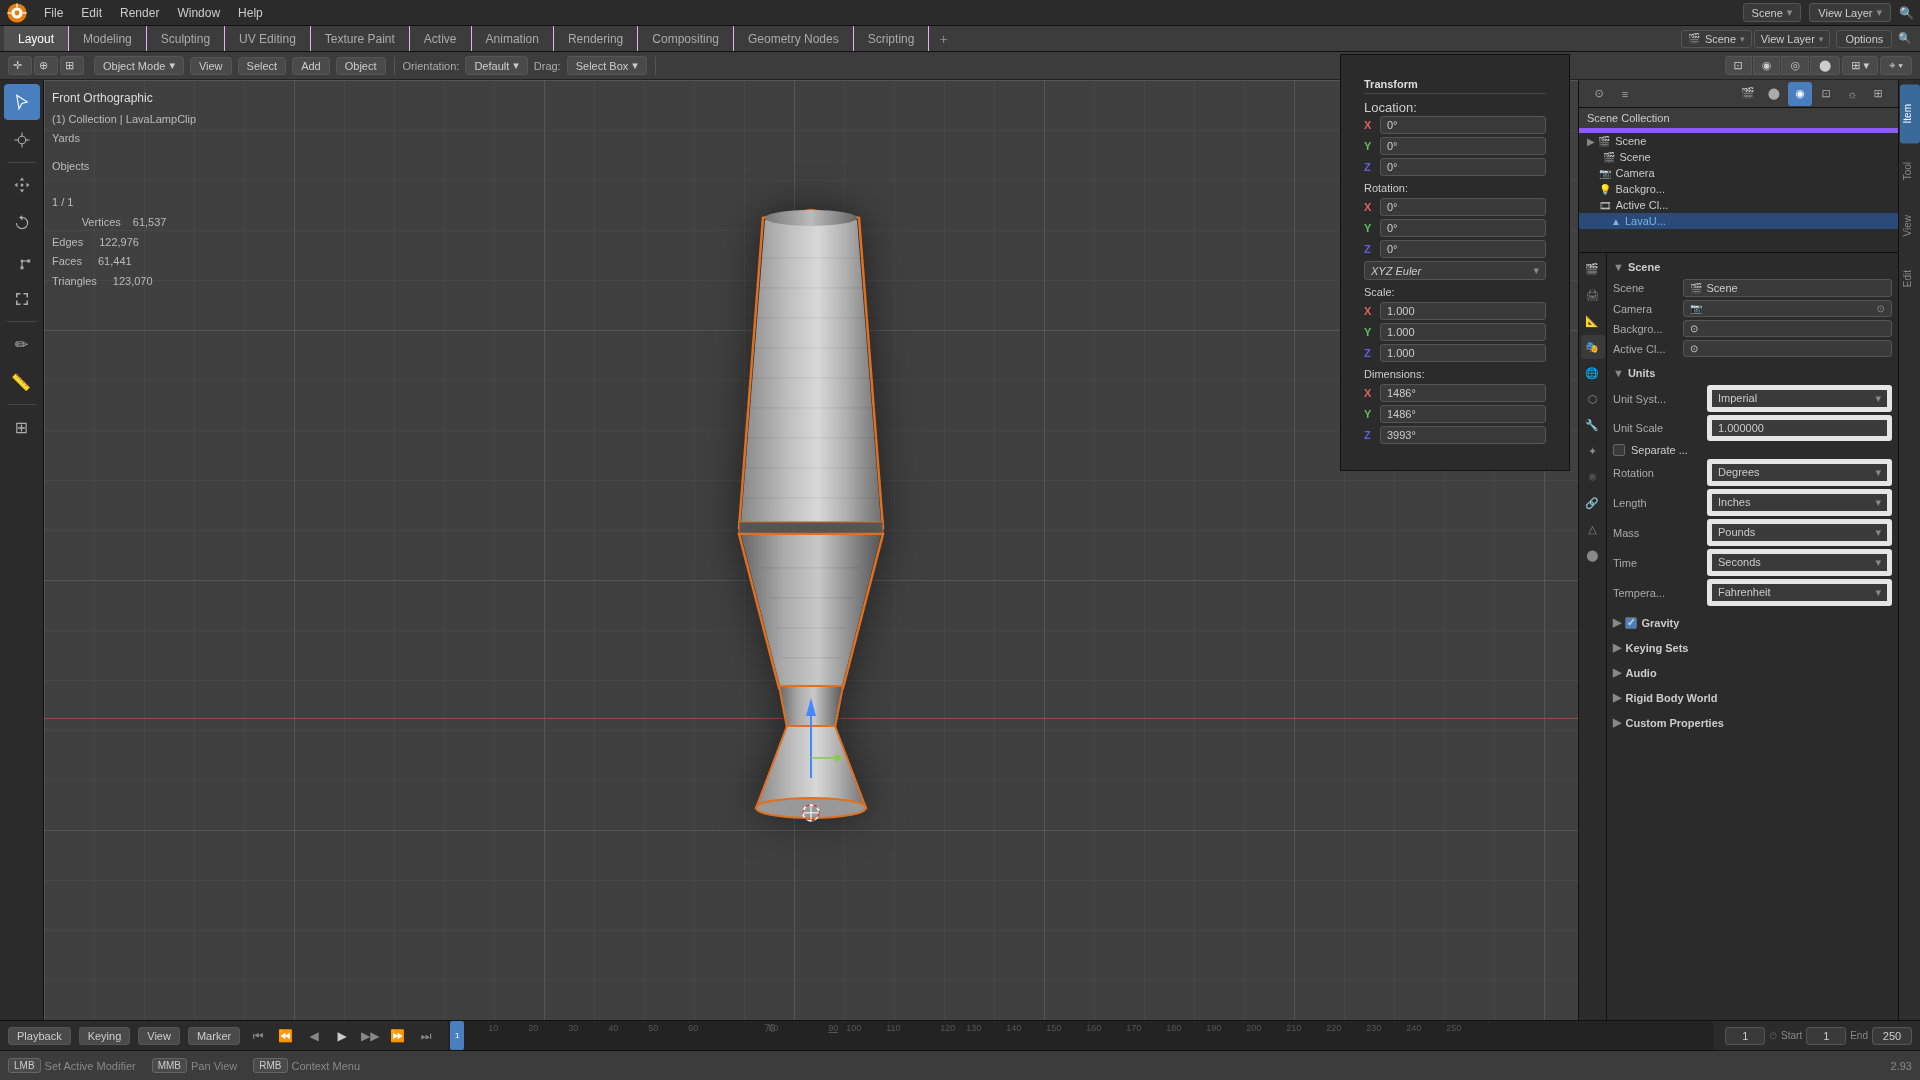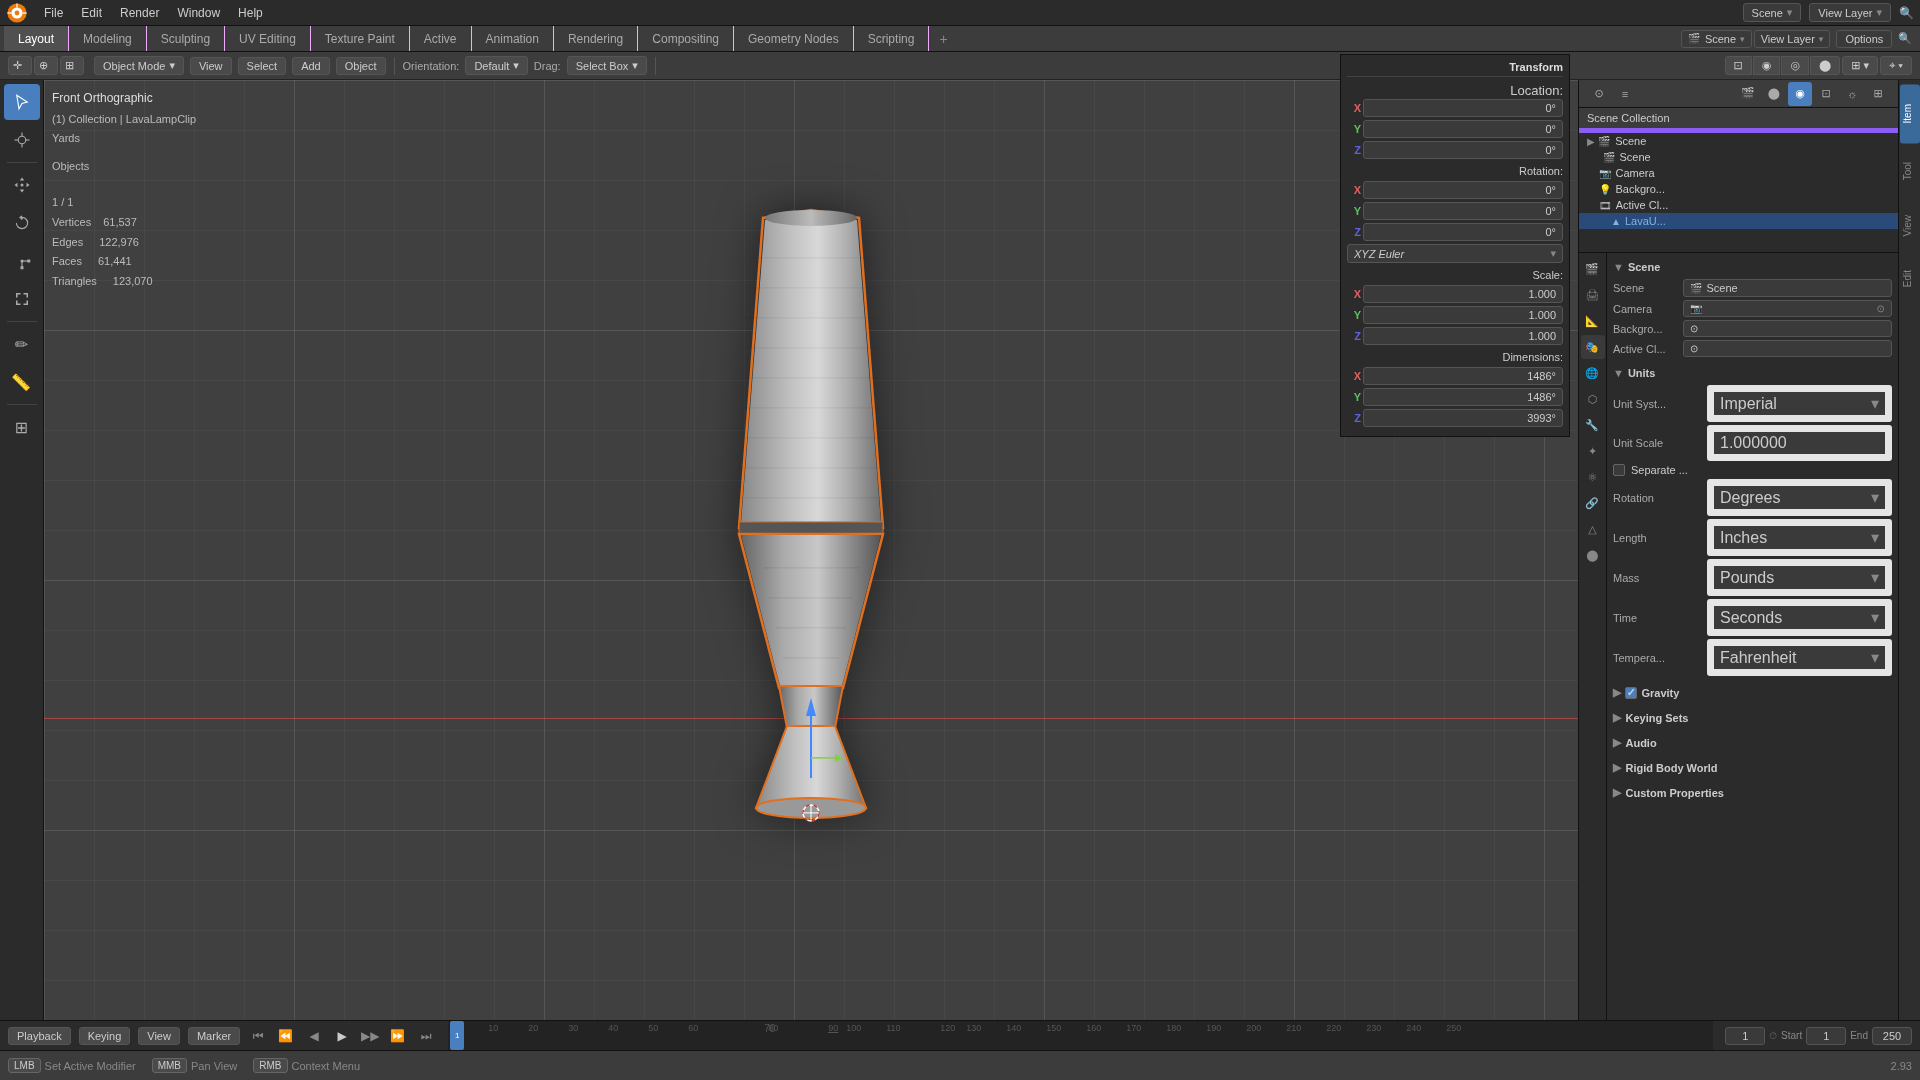--- a/index.html
+++ b/index.html
@@ -354,27 +354,27 @@
 
     .prop-row-inline {
       display: flex;
       align-items: center;
       margin-bottom: 3px;
       gap: 4px;
     }
     .units-select {
       flex: 1;
       background: #3a3a3a;
-      border: 7px solid #e5e5e5;
+      border: 5px solid #e5e5e5;
       border-radius: 3px;
       padding: 2px 6px;
       color: #ccc;
-      font-size: 16px;
-      display: flex;
-      align-items: flex-end;
+      font-size: 11px;
+      display: flex;
+      align-items: flex-start;
       justify-content: space-between;
     }
     .checkbox-row {
       display: flex;
       align-items: center;
       gap: 6px;
       margin-bottom: 3px;
     }
     .checkbox {
       width: 12px;
@@ -674,21 +674,21 @@
 
     <div class="viewport-info">
       <div class="title">Front Orthographic</div>
       <div>(1) Collection | LavaLampClip</div>
       <div>Yards</div>
       <div style="margin-top:8px;">
         <div style="display:flex; gap:16px;flex-direction:column;">
           <span>Objects</span>
           <span>1 / 1</span>
         </div>
-        <div style="display:flex; gap:12px;">
+        <div style="display:flex; gap:12px;justify-content:center;">
           <span>Vertices</span>
           <span>61,537</span>
         </div>
         <div style="display:flex; gap:16px;">
           <span>Edges</span>
           <span>122,976</span>
         </div>
         <div style="display:flex; gap:16px;">
           <span>Faces</span>
           <span>61,441</span>
@@ -1009,21 +1009,21 @@
   </div>
 
   <div id="right-vertical-tabs">
 
     <div style="width:20px; background:#3a6a9a; border-radius:3px; padding:20px 2px; cursor:pointer; writing-mode:vertical-rl; transform:rotate(180deg); font-size:10px; color:#fff; text-align:center; margin-bottom:2px;">Item</div>
     <div style="width:20px; padding:15px 2px; cursor:pointer; writing-mode:vertical-rl; transform:rotate(180deg); font-size:10px; color:#888; text-align:center; margin-bottom:2px;">Tool</div>
     <div style="width:20px; padding:15px 2px; cursor:pointer; writing-mode:vertical-rl; transform:rotate(180deg); font-size:10px; color:#888; text-align:center; margin-bottom:2px;">View</div>
     <div style="width:20px; padding:15px 2px; cursor:pointer; writing-mode:vertical-rl; transform:rotate(180deg); font-size:10px; color:#888; text-align:center; margin-bottom:2px;">Edit</div>
   </div>
 
-  <div style="position:absolute; right:350px; top:54px; width:230px; background:#2b2b2b; border:1px solid #111; z-index:10; padding:6px;text-align:right;">
+  <div style="position:absolute; right:350px; top:54px; width:230px; background:#2b2b2b; border:1px solid #111; z-index:10; padding:23px;">
     <div style="font-weight:bold; font-size:11px; color:#ddd; margin-bottom:6px; border-bottom:1px solid #444; padding-bottom:3px;">Transform</div>
 
     <div style="font-size:13px; color:#ccc; margin-bottom:1px;">Location:</div>
     <div class="xyz-row">
       <span class="xyz-label x">X</span>
       <div class="xyz-field">0°</div>
     </div>
     <div class="xyz-row">
       <span class="xyz-label y">Y</span>
       <div class="xyz-field">0°</div>

